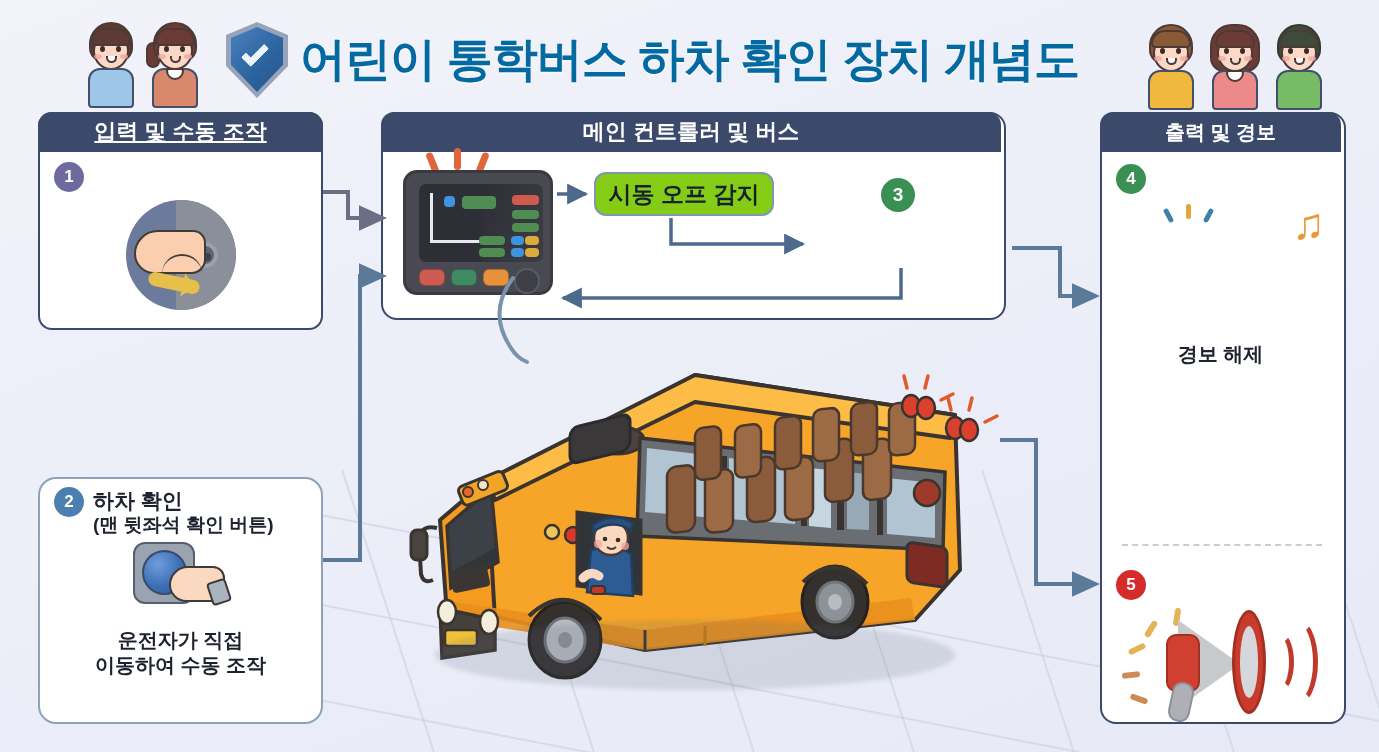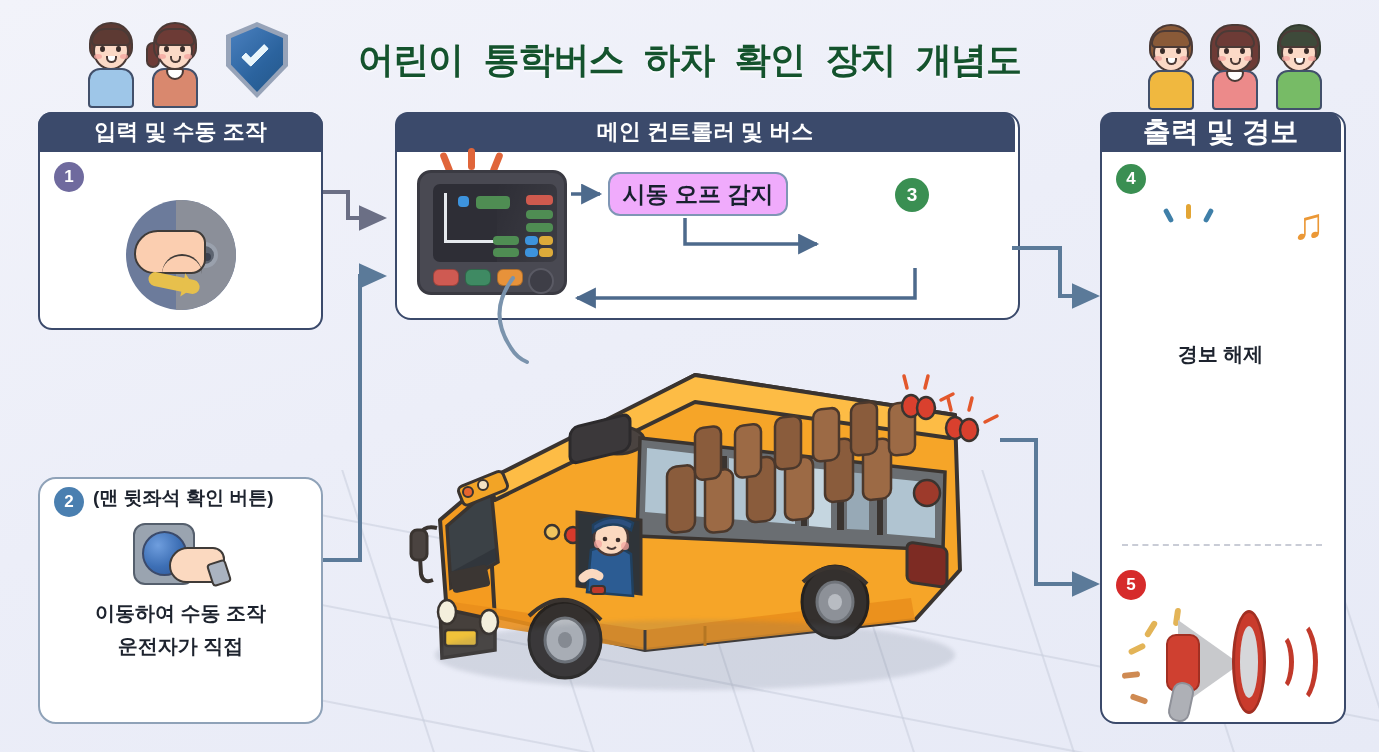--- a/index.html
+++ b/index.html
@@ -15,24 +15,23 @@
 
   
   .floor-grid { position:absolute; left:300px; top:470px; width:1080px; height:282px; overflow:hidden; pointer-events:none; }
   .floor-grid .gl {
     position:absolute; background:#c9cedd; height:1.5px; transform-origin: 0 0; opacity:.55;
   }
 
   
   .title-bar { position:absolute; left:0; top:14px; width:1379px; height:92px; display:flex; align-items:center; justify-content:center; }
   .title-text {
-    font-size:36px; font-weight:bold; color:#14532d; letter-spacing:-1px;
+    font-size:46px; font-weight:bold; color:#0369a1; letter-spacing:-1px;
     text-shadow: 0 2px 0 rgba(255,255,255,.6);
     white-space:nowrap;
-    font-family:Liberation Mono, monospace;
   }
 
   
   .kids { position:absolute; display:flex; align-items:flex-end; gap:2px; }
   .kids-left  { left:80px; top:20px; }
   .kids-right { left:1140px; top:22px; }
   .kid { position:relative; width:62px; height:86px; }
   .kid .hair { position:absolute; left:9px; top:2px; width:44px; height:40px; border-radius:22px 22px 14px 14px; }
   .kid .face { position:absolute; left:13px; top:12px; width:36px; height:38px; background:#fbd9c6; border:2.5px solid #4b3a36; border-radius:18px/19px; }
   .kid .fringe { position:absolute; left:11px; top:8px; width:40px; height:18px; border-radius:20px 20px 6px 6px; border:2.5px solid #4b3a36; }
@@ -64,21 +63,21 @@
   .panel-head {
     background:#3b4a6b; color:#fff; font-weight:bold; text-align:center;
     border-radius:14px 14px 0 0; letter-spacing:0px;
   }
   .card {
     background:#fff; border:2.5px solid #3b4a6b; border-radius:14px;
   }
 
   
   #panel-input { left:38px; top:112px; width:285px; height:218px; }
-  #panel-input .panel-head { position:absolute; left:0; top:0; width:285px; height:40px; line-height:40px; font-size:22px; }
+  #panel-input .panel-head { position:absolute; left:0; top:0; width:285px; height:40px; line-height:40px; font-size:22px;text-decoration:underline; }
   #panel-input .card { position:absolute; left:0; top:0; width:285px; height:218px; z-index:-1; }
   #panel-input .inner { position:absolute; left:0; top:40px; width:285px; height:178px; }
 
   #card-step2 { left:38px; top:477px; width:285px; height:247px; }
   #card-step2 .card-body { position:absolute; inset:0; border:2.5px solid #8fa2b8; background:#fff; border-radius:18px; }
 
   .step-row { display:flex; align-items:flex-start; gap:9px; padding:10px 0 0 16px; }
   .badge {
     flex:0 0 auto; width:30px; height:30px; border-radius:50%;
     color:#fff; font-weight:bold; font-size:17px; text-align:center; line-height:30px;
@@ -99,47 +98,47 @@
   
   .btn-icon { position:relative; width:96px; height:78px; margin:6px auto 0; }
   .btn-icon .plate { position:absolute; left:0; top:0; width:62px; height:62px; background:#9aa4b0; border:2.5px solid #555f6d; border-radius:12px; }
   .btn-icon .dome { position:absolute; left:9px; top:8px; width:45px; height:45px; border-radius:50%; background:radial-gradient(circle at 34% 30%, #6f9ede 0%, #3d6fb5 55%, #2f5696 100%); border:2.5px solid #3b4a6b; }
   .btn-icon .finger { position:absolute; left:36px; top:24px; width:56px; height:36px; background:#fbd9c0; border:2.5px solid #3f3b38; border-radius:22px 14px 12px 20px; }
   .btn-icon .cuff { position:absolute; left:76px; top:38px; width:20px; height:24px; background:#aab3c0; border:2.5px solid #3f3b38; border-radius:4px; transform:rotate(-18deg); }
 
   .caption { text-align:center; font-size:20px; font-weight:bold; color:#1d232e; line-height:1.25; margin-top:8px; }
 
   
-  #panel-center { left:395px; top:112px; width:625px; height:208px; }
+  #panel-center { left:381px; top:112px; width:625px; height:208px; }
   #panel-center .card { position:absolute; inset:0; border:2.5px solid #3b4a6b; border-radius:16px; background:#fff; }
   #panel-center .panel-head { position:absolute; left:0; top:0; width:620px; height:40px; line-height:40px; font-size:22px; border-radius:13px 13px 0 0; }
 
   
   .controller { position:absolute; left:22px; top:58px; width:150px; height:125px; background:#494952; border:3px solid #3a3a42; border-radius:14px; }
   .controller .screen { position:absolute; left:13px; top:11px; width:124px; height:78px; background:#2e2e36; border-radius:7px; overflow:hidden; }
   .controller .scr-sheen { position:absolute; right:0; top:0; width:60px; height:78px; background:linear-gradient(110deg, rgba(255,255,255,0) 0%, rgba(255,255,255,.07) 100%); }
   .controller .axis-v { position:absolute; left:11px; top:9px; width:3px; height:50px; background:#e6e9ee; }
   .controller .axis-h { position:absolute; left:11px; top:56px; width:62px; height:3px; background:#e6e9ee; }
   .controller .bl { position:absolute; border-radius:4px; }
   .controller .btm { position:absolute; border-radius:6px; border:1.5px solid rgba(0,0,0,.25); }
   .controller .knob { position:absolute; left:108px; top:95px; width:26px; height:26px; border-radius:50%; background:#3e3e47; border:2px solid #5a5a64; }
   .spark { position:absolute; width:7px; height:22px; background:#e0653a; border-radius:4px; }
 
   .flowbox {
-    position:absolute; background:#f0abfc; border:2.5px solid #7f96b5; border-radius:12px;
+    position:absolute; background:#84cc16; border:2.5px solid #7f96b5; border-radius:12px;
     font-size:23px; font-weight:bold; color:#17202e; display:flex; align-items:center; justify-content:center;
   }
   #flow-off   { left:213px; top:60px; width:180px; height:44px; }
   #flow-logic { left:430px; top:110px; width:180px; height:44px; }
   .badge3 { position:absolute; left:500px; top:66px; width:34px; height:34px; border-radius:50%; background:#3a8f52; color:#fff; font-weight:bold; font-size:19px; text-align:center; line-height:34px; }
 
   
   #panel-output { left:1100px; top:112px; width:246px; height:612px; }
   #panel-output .card { position:absolute; inset:0; border:2.5px solid #3b4a6b; border-radius:16px; background:#fff; }
-  #panel-output .panel-head { position:absolute; left:0; top:0; width:241px; height:40px; line-height:40px; font-size:28px; border-radius:13px 13px 0 0; }
+  #panel-output .panel-head { position:absolute; left:0; top:0; width:241px; height:40px; line-height:40px; font-size:20px; border-radius:13px 13px 0 0; }
   .divider { position:absolute; left:22px; top:432px; width:200px; border-top:2.5px dashed #c9ccd6; }
 
   
   .okdev { position:relative; width:104px; height:86px; margin:10px auto 0; background:#4b4b55; border:3px solid #3c3c46; border-radius:12px; }
   .okdev .okscreen { position:absolute; left:9px; top:8px; width:86px; height:50px; background:#3f6b3c; border-radius:5px; display:flex; align-items:center; justify-content:center; color:#eaf3ea; font-weight:bold; font-size:26px; }
   .okdev .lb { position:absolute; top:64px; width:19px; height:10px; border-radius:4px; }
   .okdev .okknob { position:absolute; left:76px; top:61px; width:17px; height:17px; border-radius:50%; background:#3e3e47; border:2px solid #5c5c66; }
   .burst { position:absolute; width:5px; height:15px; border-radius:3px; }
   .notes { position:absolute; right:16px; top:8px; font-size:44px; color:#eb9836; line-height:1; }
 
@@ -278,31 +277,32 @@
     </div>
   </div>
 </div>
 
 <div class="panel" id="card-step2">
   <div class="card-body"></div>
   <div style="position:absolute;inset:0;">
     <div class="step-row">
       <div class="badge" style="background:#4a7fb0;">2</div>
       <div>
+        <div class="step-label">하차 확인</div>
         <div class="step-sub">(맨 뒷좌석 확인 버튼)</div>
       </div>
     </div>
     <div class="btn-icon">
       <div class="plate"></div>
       <div class="dome"></div>
       <div class="finger"></div>
       <div class="cuff"></div>
     </div>
+    <div class="caption">운전자가 직접</div>
     <div class="caption" style="margin-top:0;">이동하여 수동 조작</div>
-    <div class="caption">운전자가 직접</div>
   </div>
 </div>
 
 <div class="panel" id="panel-center">
   <div class="card"></div>
   <div class="panel-head">메인 컨트롤러 및 버스</div>
 
   <div class="spark" style="left:48px;top:40px;transform:rotate(-22deg);"></div>
   <div class="spark" style="left:73px;top:36px;"></div>
   <div class="spark" style="left:98px;top:40px;transform:rotate(22deg);"></div>

